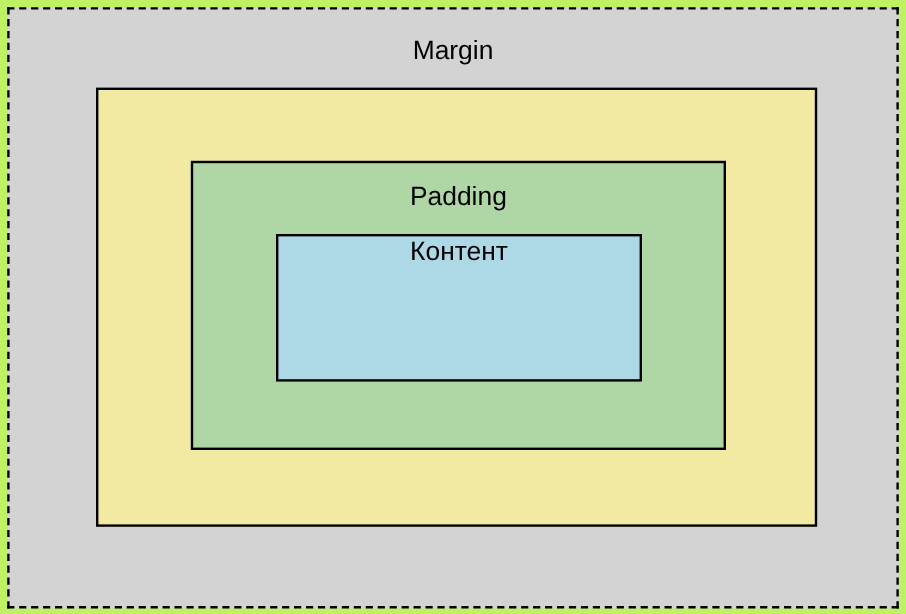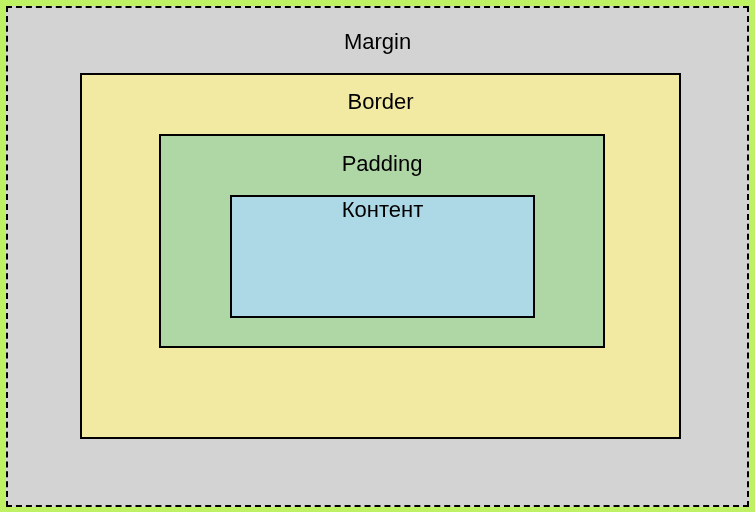--- a/index.html
+++ b/index.html
@@ -41,21 +41,21 @@
     top: 65px;
     width: 601px;
     height: 366px;
     border: 2px solid #000000;
   }
   .border-box .box-label { margin-top: 14px; }
   .padding-box {
     left: 77px;   
     top: 59px;
     width: 446px;
-    height: 214px;
+    height: 241px;
     border: 2px solid #000000;
   }
   .padding-box .box-label { margin-top: 15px; }
   .content-box {
     left: 69px;   
     top: 59px;
     width: 305px;
     height: 123px;
     border: 2px solid #000000;
     display: flex;
@@ -66,21 +66,20 @@
 </style>
 </head>
 <body>
 
 <div class="canvas">
 
   <div class="box margin-box" style="background-color: rgb(211, 211, 211);">
     <span class="box-label">Margin</span>
 
     <div class="box border-box" style="background-color: rgb(242, 233, 162);">
-      <span class="box-label">Border</span>
 
       <div class="box padding-box" style="background-color: rgb(175, 215, 166);">
         <span class="box-label">Padding</span>
 
         <div class="box content-box" style="background-color: rgb(173, 216, 230);">
           <span class="box-label">Контент</span>
         </div>
 
       </div>
     </div>

